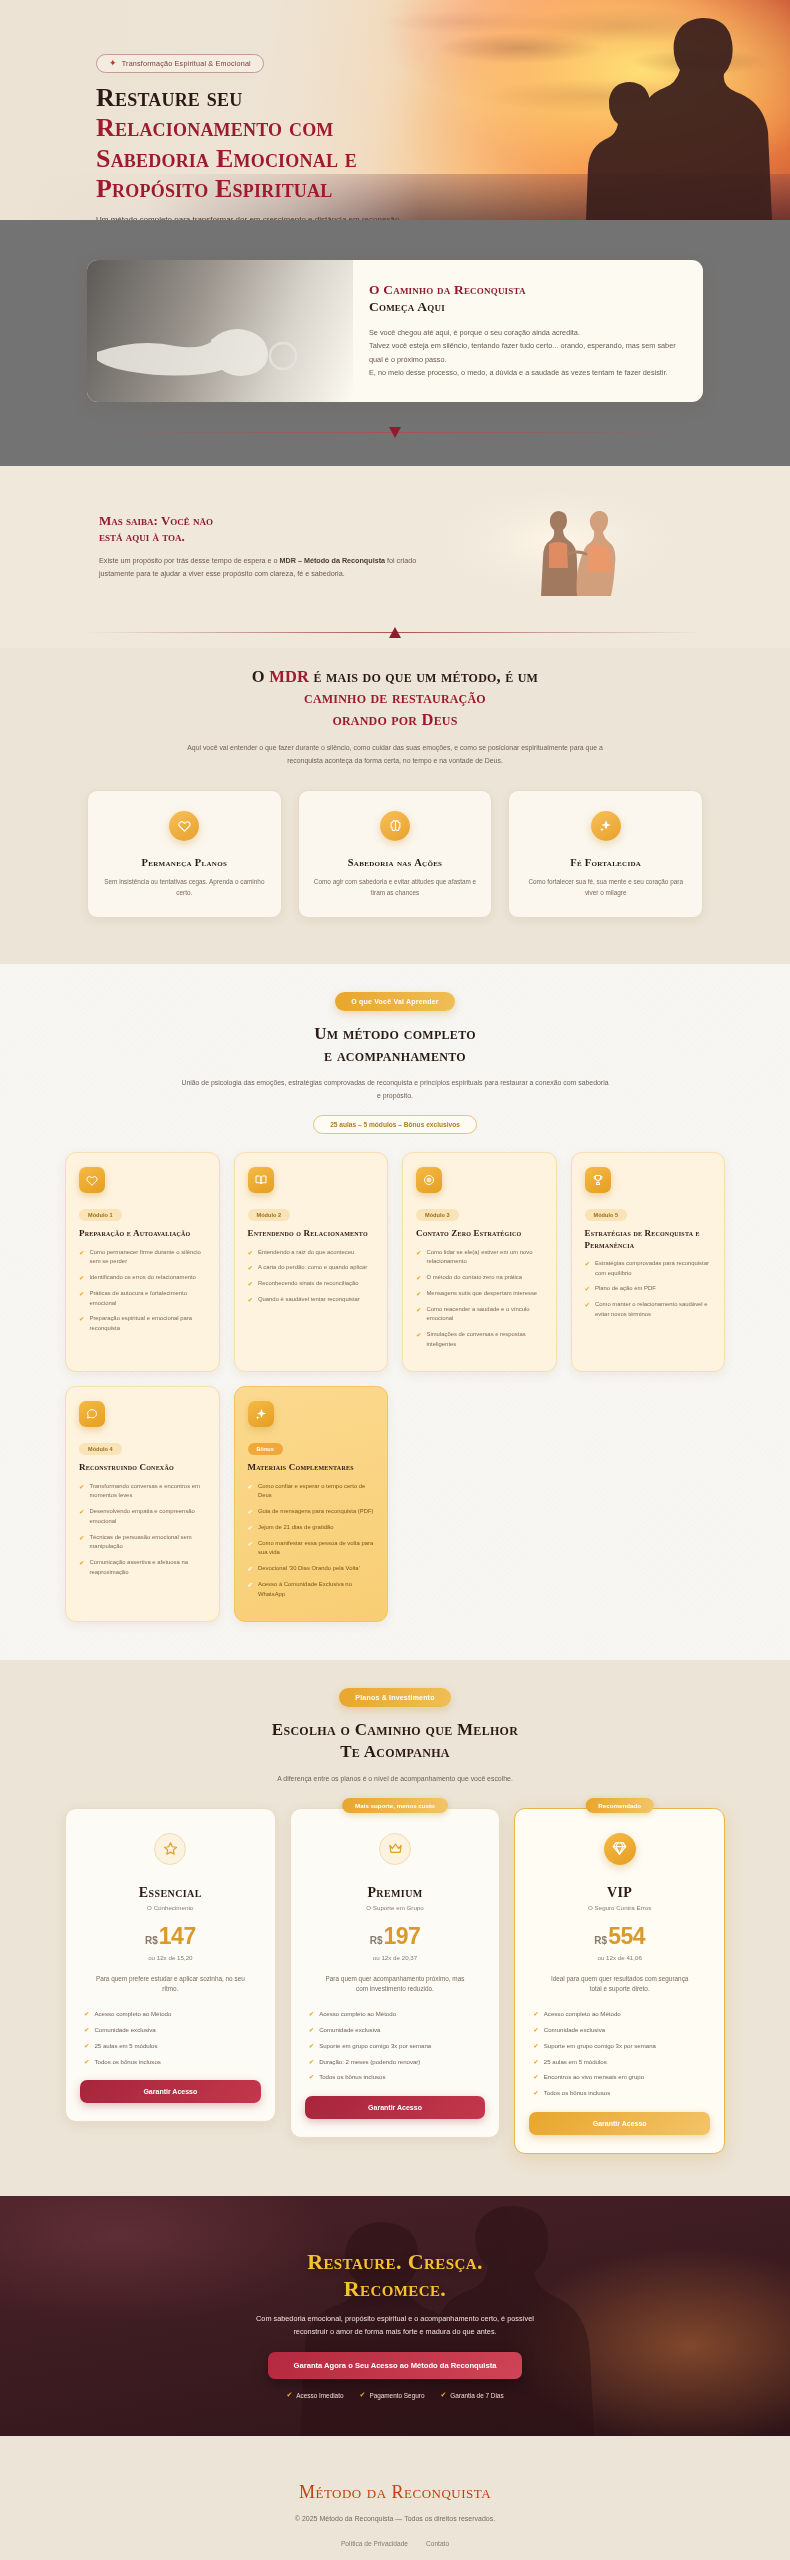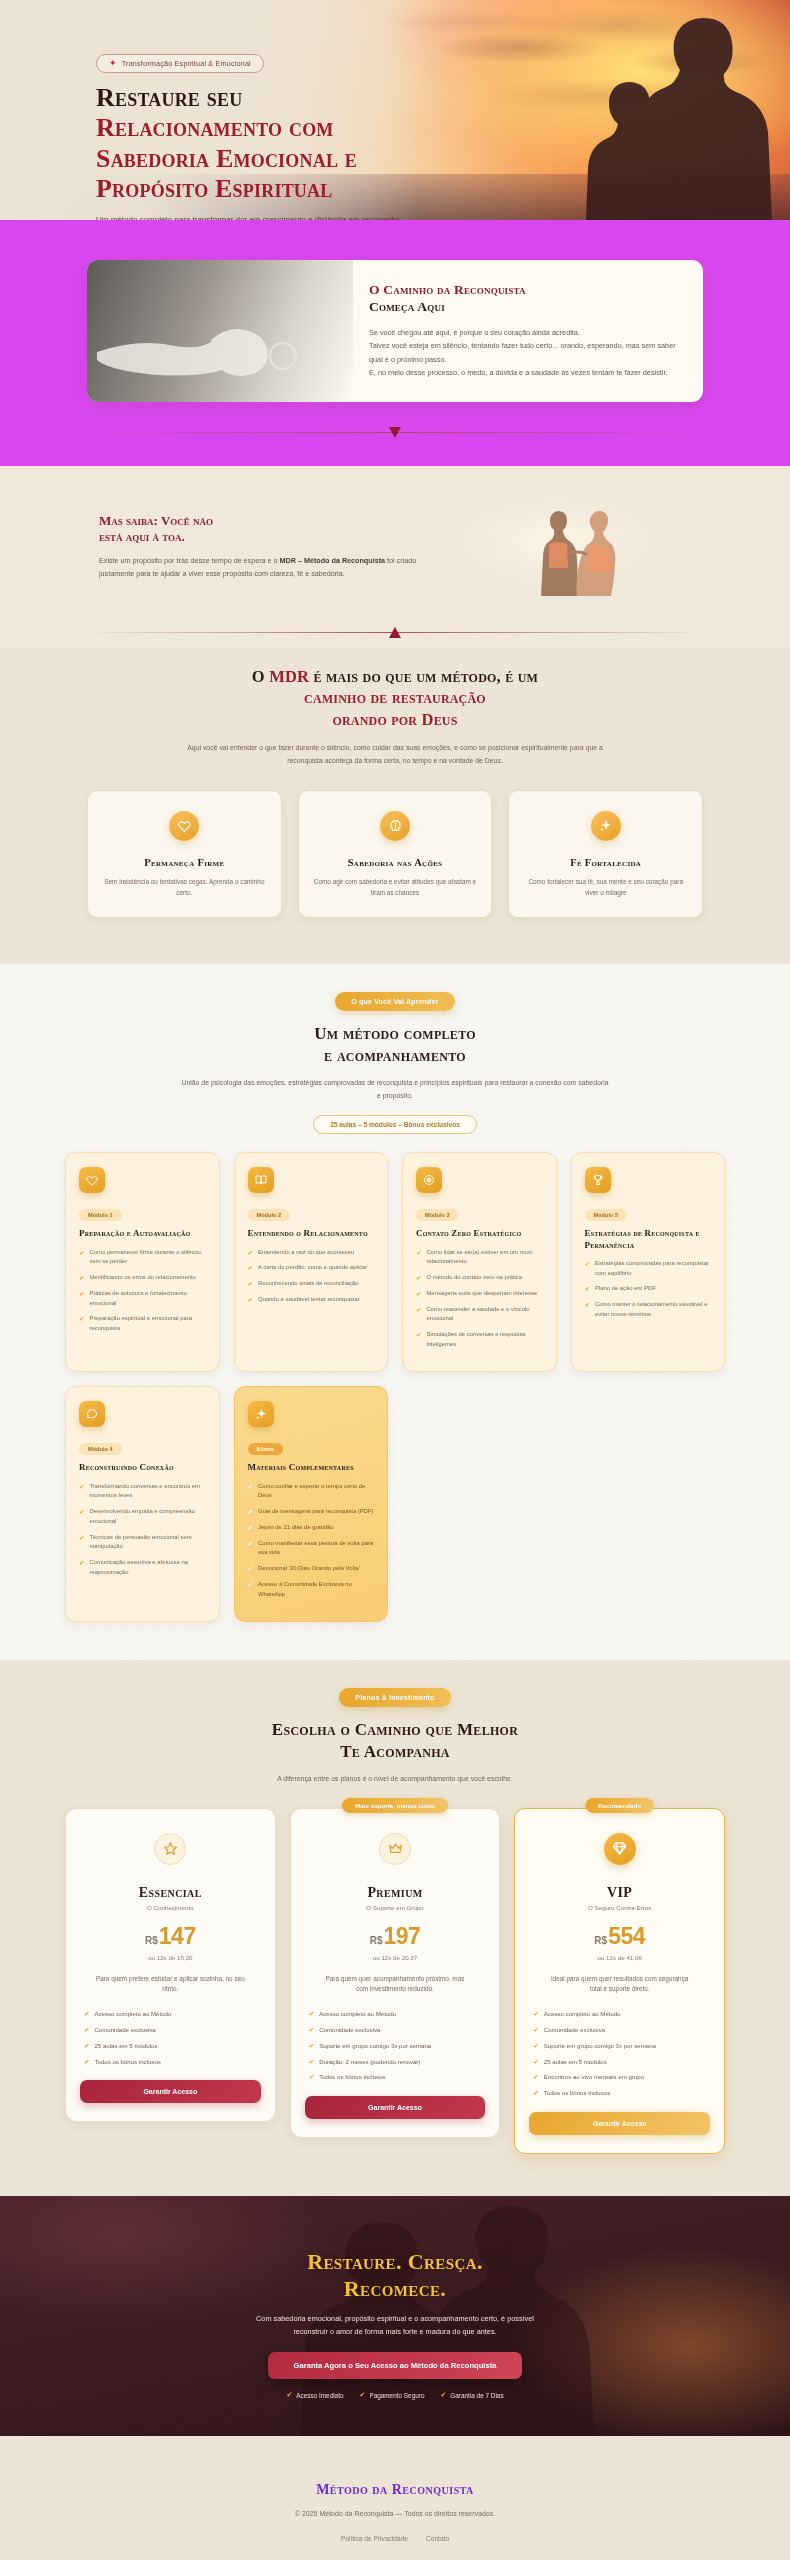--- a/index.html
+++ b/index.html
@@ -59,21 +59,21 @@
     font-size:26px;line-height:1.17;margin-top:10px;
     letter-spacing:.2px;font-weight:700;color:#2B1A14;
     font-variant:small-caps;
   }
   h1.hero-title .accent{color:#9E1B2F;}
   .hero-sub{
     margin-top:9px;font-size:8px;color:#4b392f;line-height:1.4;max-width:330px;
   }
 
   
-  .sec-caminho{background:#d946ef;padding:40px 0 26px;}
+  .sec-caminho{background:#737373;padding:40px 0 26px;}
   .card-caminho{
     width:616px;margin:0 auto;border-radius:11px;overflow:hidden;
     display:flex;background:#FDFAF2;box-shadow:0 5px 18px rgba(110,80,55,.13);
   }
   .cc-img{
     width:266px;flex:none;position:relative;
     background:linear-gradient(110deg,#5d5a57,#9a948d 40%,#d8d3cb 72%,#FDFAF2 100%);
   }
   .cc-img .hands{position:absolute;inset:0;}
   .cc-body{flex:1;padding:22px 24px 22px 16px;}
@@ -274,21 +274,21 @@
   .final-badges{
     margin-top:12px;display:flex;justify-content:center;gap:16px;font-size:6.4px;color:#EFDCD3;
   }
   .final-badges span{display:inline-flex;align-items:center;gap:4px;}
   .final-badges .chk2{color:#F0A83A;font-size:7px;}
 
   
   .footer{background:#ECE4D6;padding:46px 0 44px;text-align:center;}
   .footer-brand{
     font-family:"Liberation Serif", serif;font-variant:small-caps;
-    font-size:14px;color:#6d28d9;font-weight:700;letter-spacing:.5px;
+    font-size:18px;color:#c2410c;font-weight:400;letter-spacing:.5px;
   }
   .footer-copy{margin-top:12px;font-size:7px;color:#7a6a5c;}
   .footer-links{margin-top:18px;display:flex;justify-content:center;gap:18px;}
   .footer-links a{font-size:6.6px;color:#8a7a6c;text-decoration:none;}
 </style>
 </head>
 <body>
 
 <div class="page">
 
@@ -397,21 +397,21 @@
       <p class="mdr-sub">Aqui você vai entender o que fazer durante o silêncio, como cuidar das suas emoções, e como se posicionar espiritualmente para que a reconquista aconteça da forma certa, no tempo e na vontade de Deus.</p>
     </div>
     <div class="mdr-cards">
 
       <div class="mdr-card">
         <div class="circle-icon">
           <svg width="13" height="13" viewBox="0 0 24 24" fill="none" stroke="#fff" stroke-width="2">
             <path d="M20.8 6.6a5 5 0 0 0-7.1 0L12 8.3l-1.7-1.7a5 5 0 0 0-7.1 7.1l8.8 8.8 8.8-8.8a5 5 0 0 0 0-7.1Z"></path>
           </svg>
         </div>
-        <h3>Permaneça Firme</h3>
+        <h3>Permaneça Planos</h3>
         <p>Sem insistência ou tentativas cegas. Aprenda o caminho certo.</p>
       </div>
 
       <div class="mdr-card">
         <div class="circle-icon">
           <svg width="13" height="13" viewBox="0 0 24 24" fill="none" stroke="#fff" stroke-width="2">
             <path d="M9.5 3a3 3 0 0 0-3 3 3 3 0 0 0-2 5.2A3 3 0 0 0 6 16.5 3 3 0 0 0 9.5 21a2.5 2.5 0 0 0 2.5-2.5V5.5A2.5 2.5 0 0 0 9.5 3Z"></path>
             <path d="M14.5 3a3 3 0 0 1 3 3 3 3 0 0 1 2 5.2 3 3 0 0 1-1.5 5.3A3 3 0 0 1 14.5 21a2.5 2.5 0 0 1-2.5-2.5V5.5A2.5 2.5 0 0 1 14.5 3Z"></path>
           </svg>
         </div>

